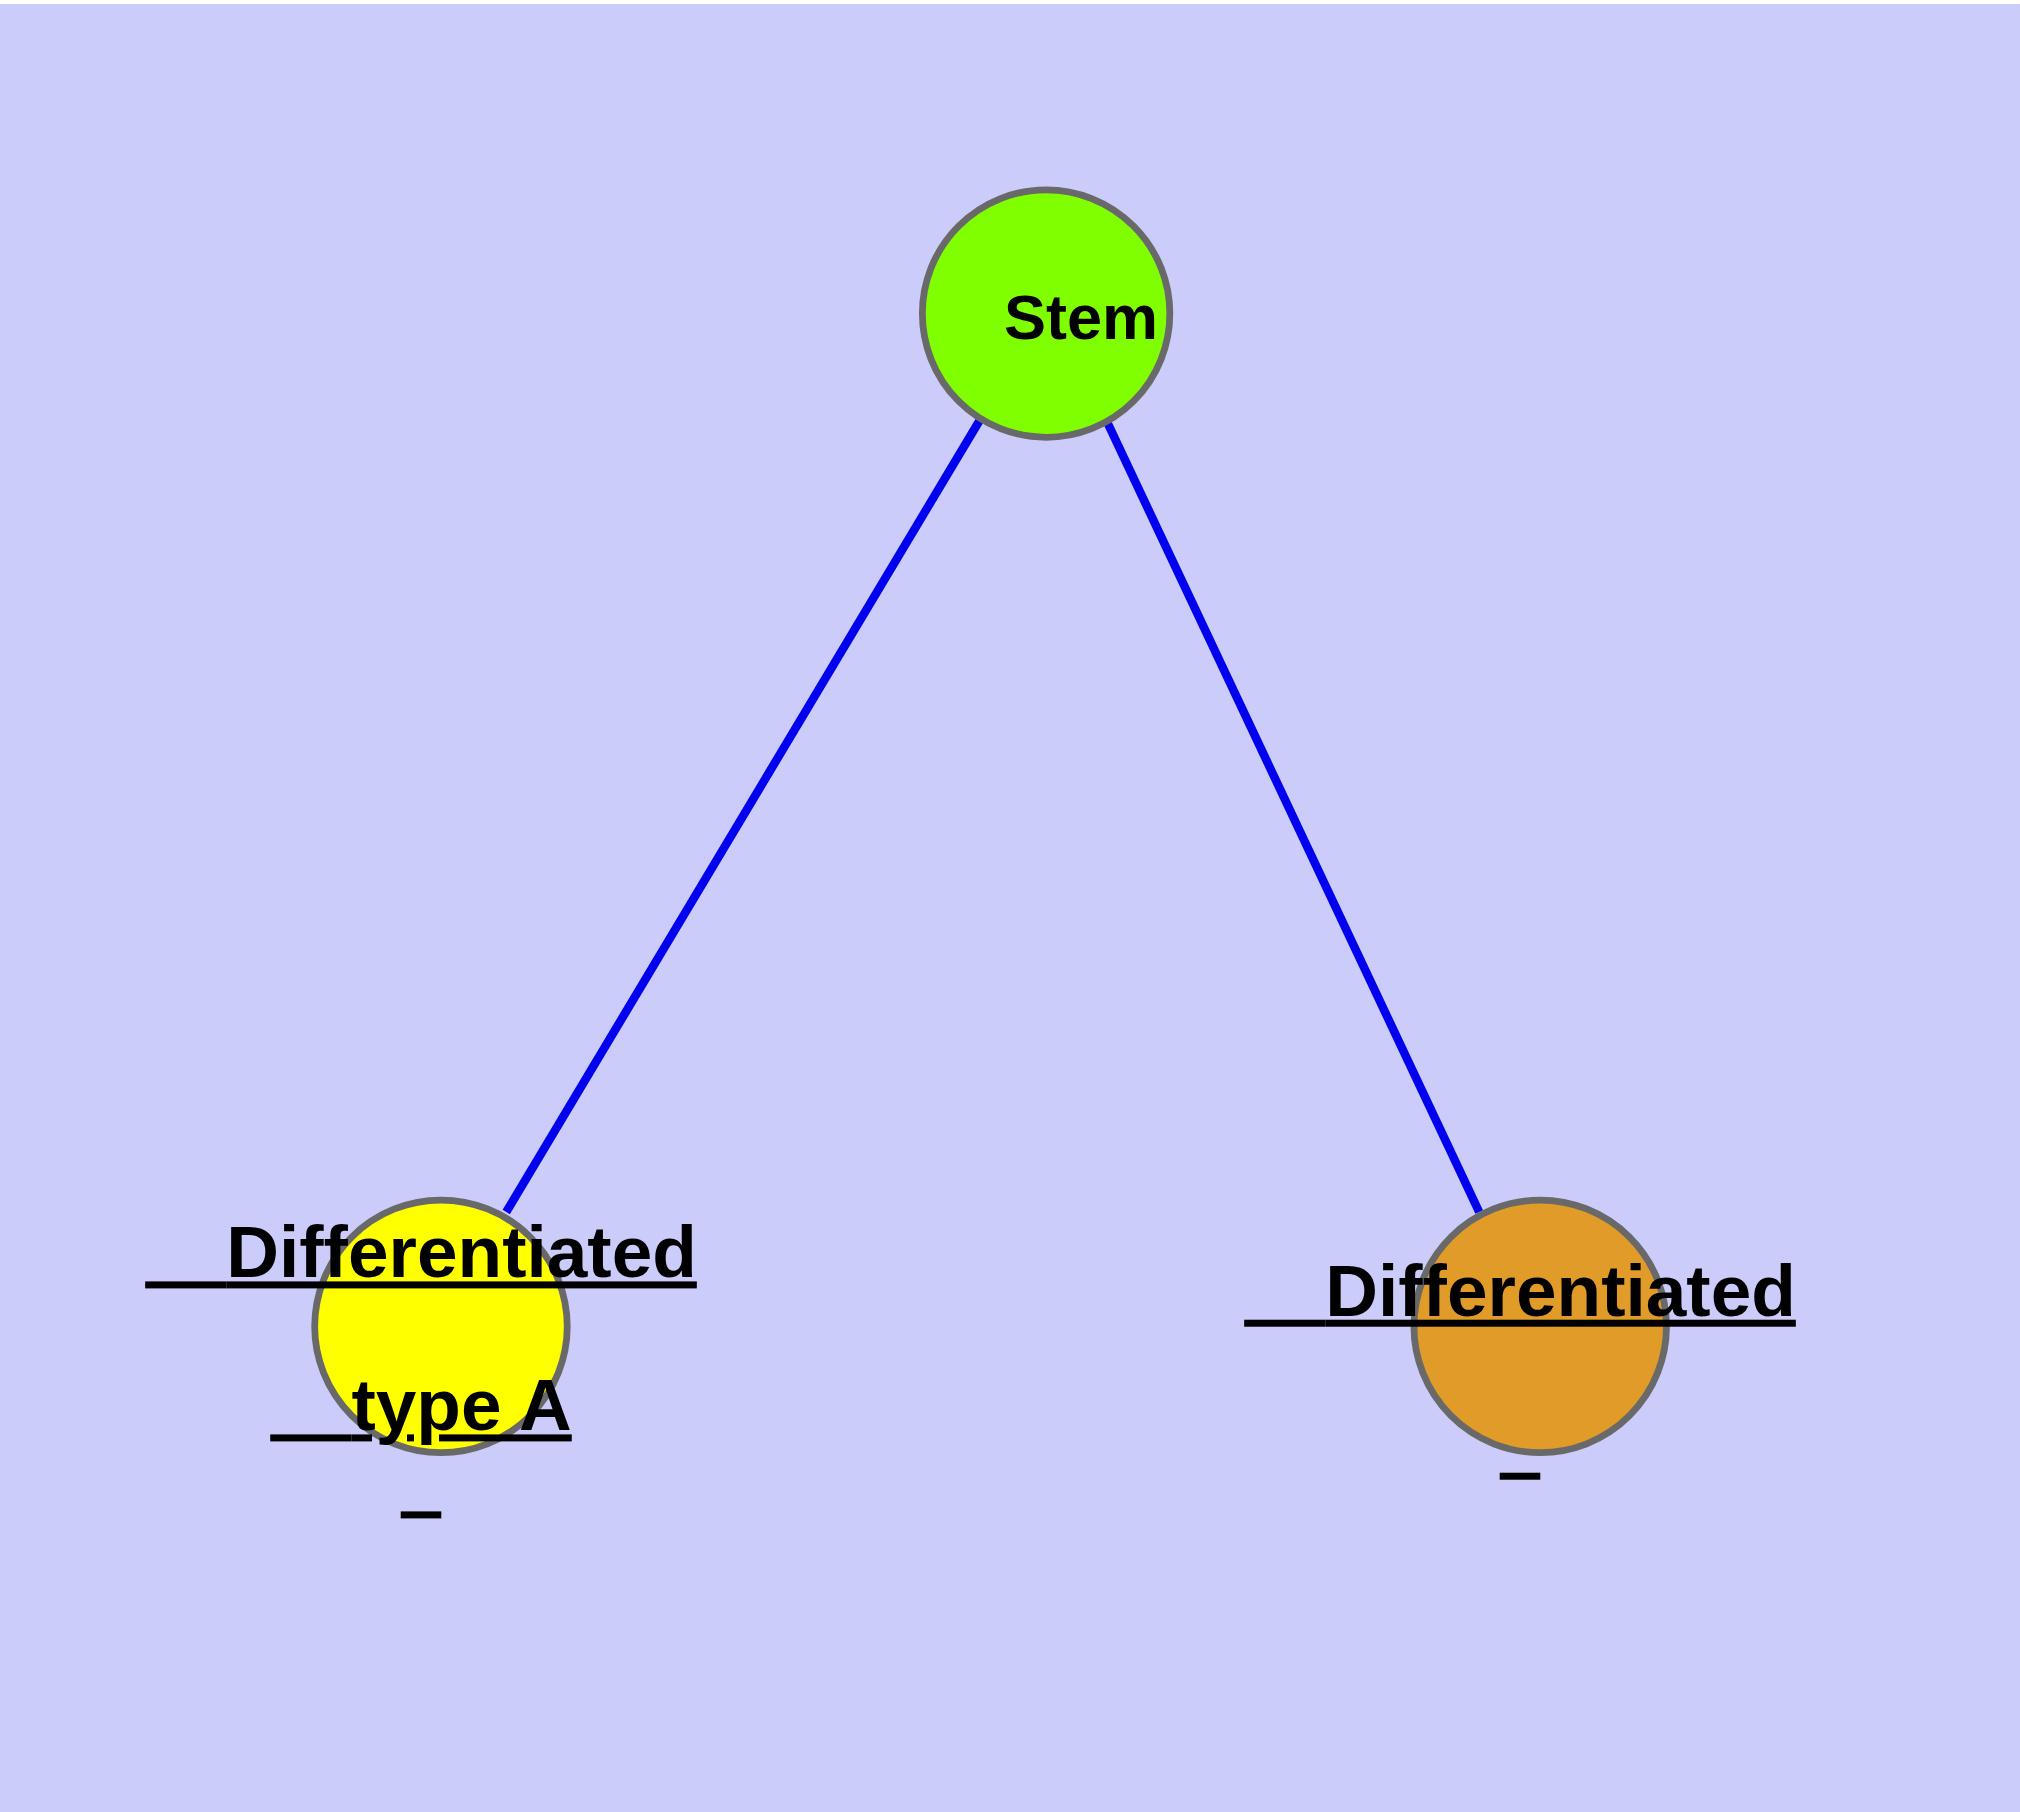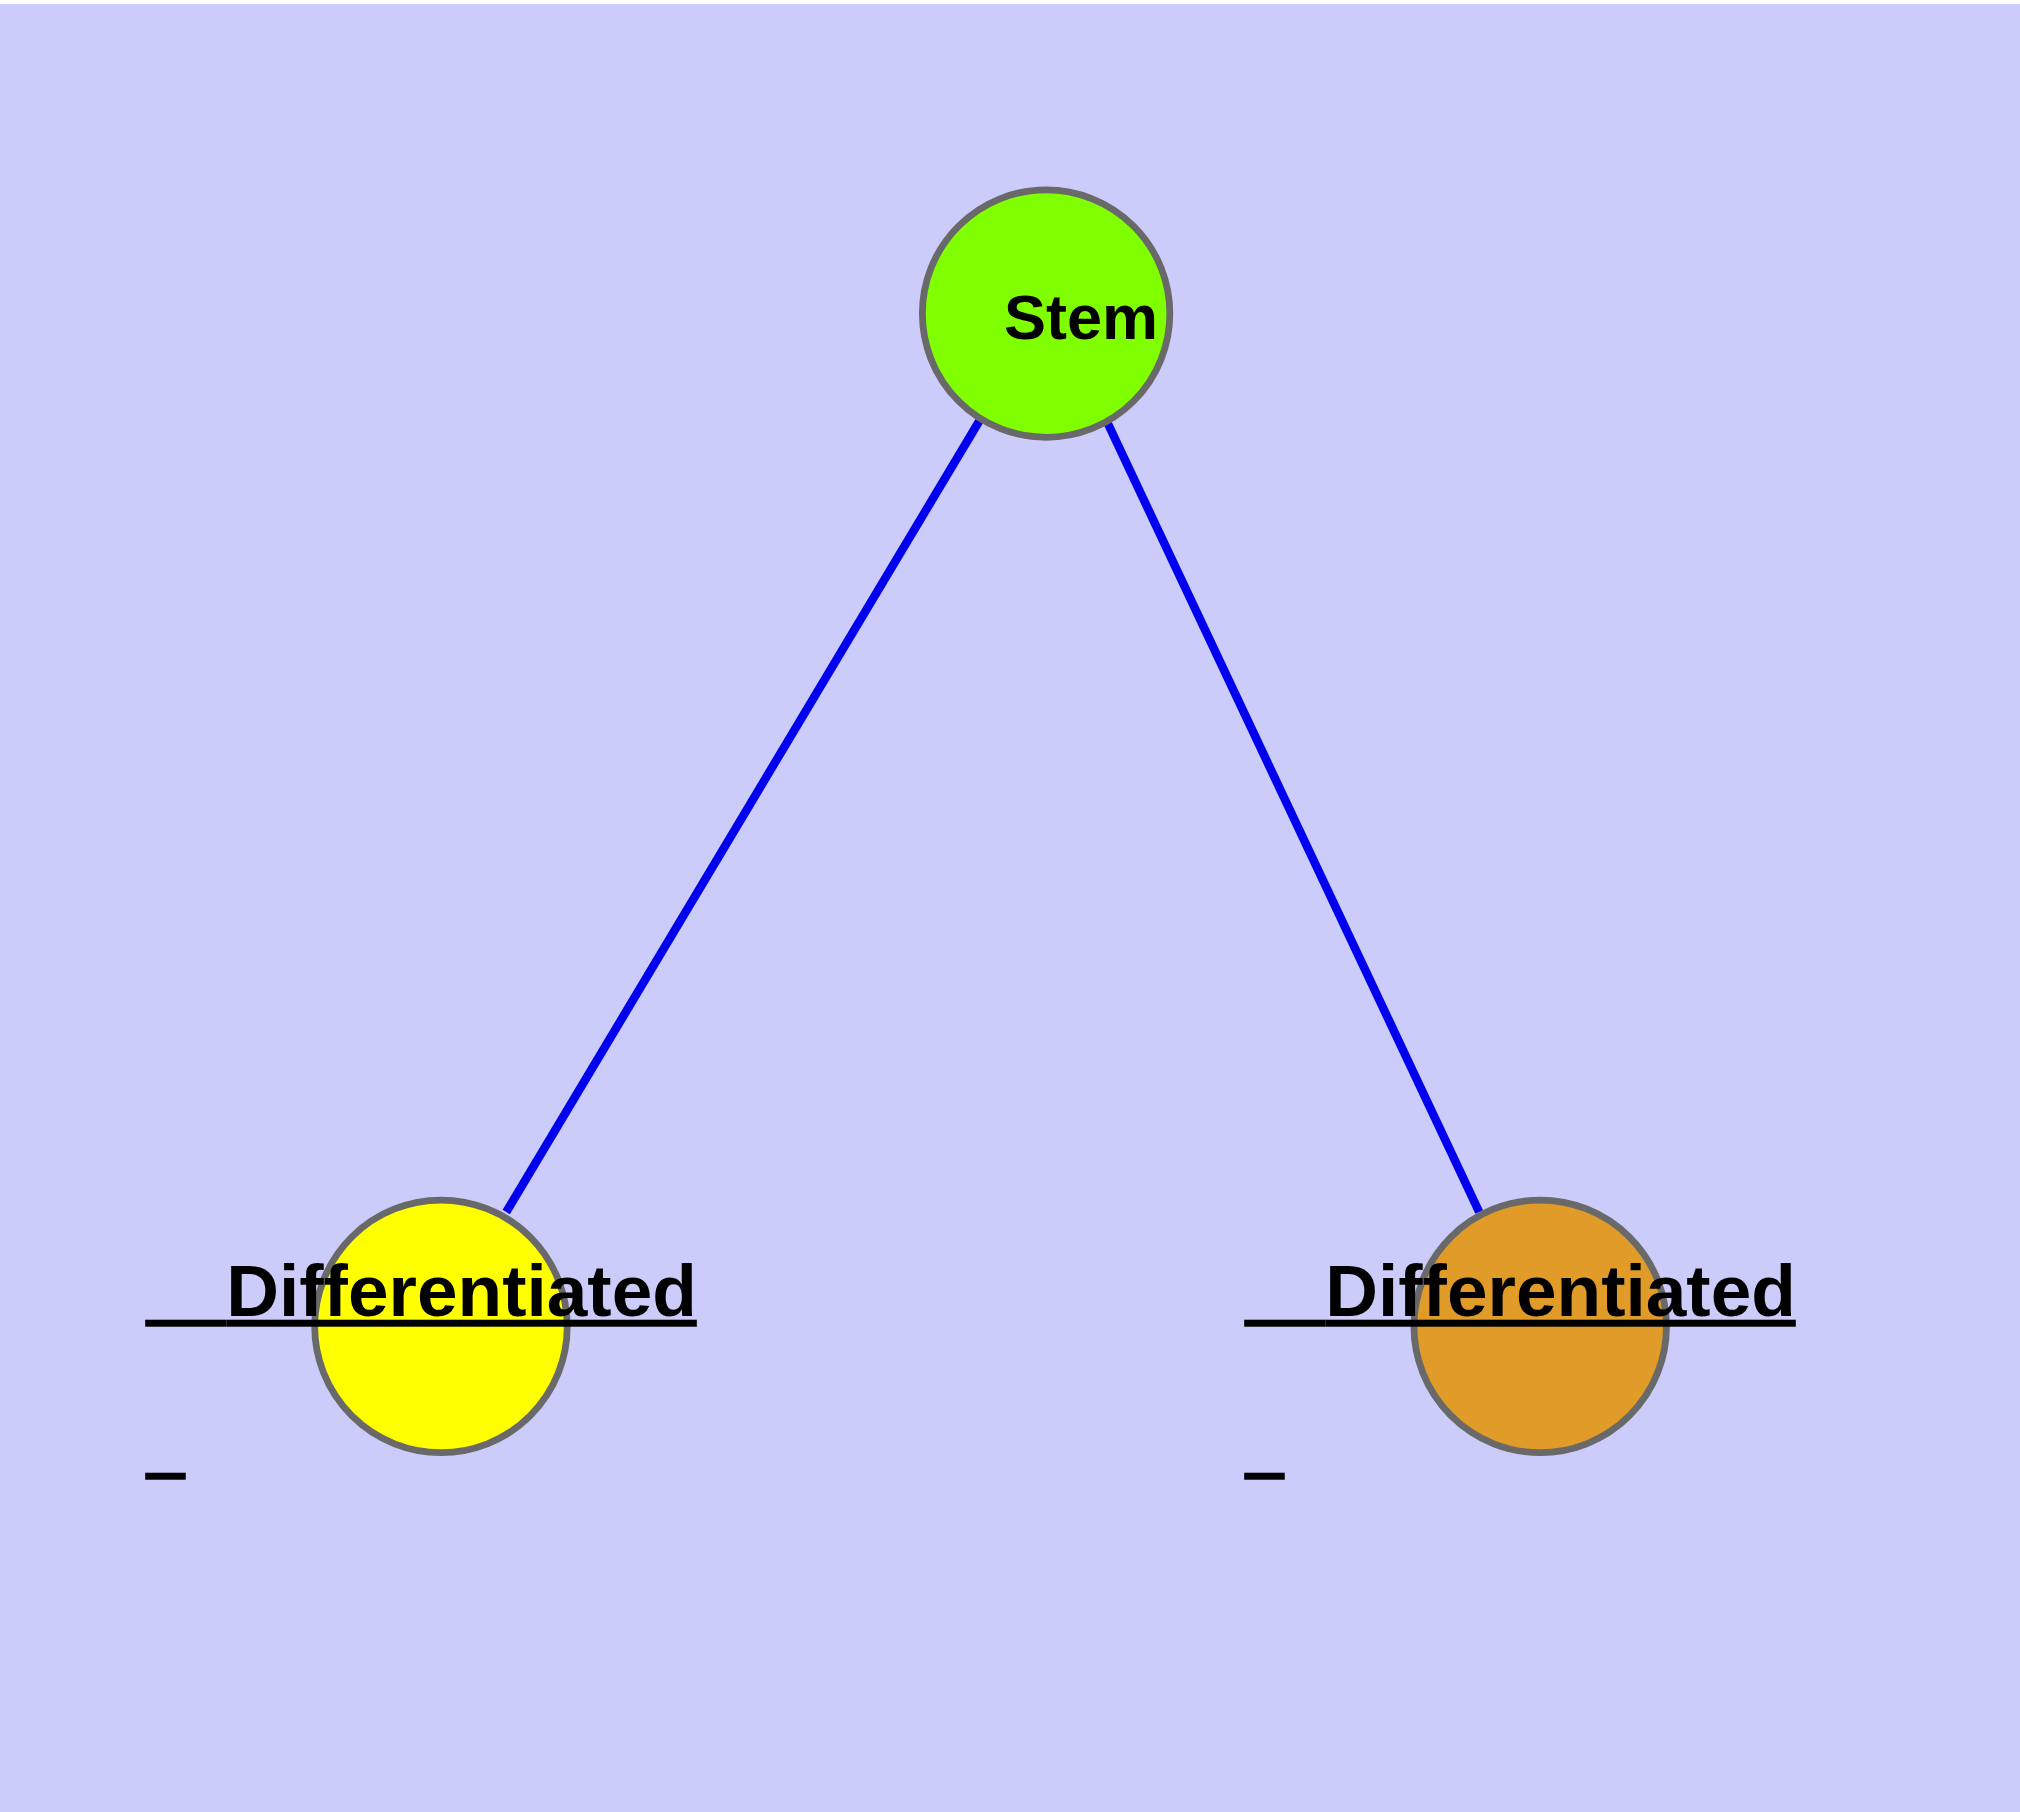--- a/index.html
+++ b/index.html
@@ -29,21 +29,21 @@
     left: 0;
     top: 0;
     width: 2021px;
     height: 1812px;
   }
   .node-label {
     position: absolute;
     color: #000000;
     font-weight: bold;
     font-family: "Liberation Sans", sans-serif;
-    text-align: left;
+    text-align: center;
     line-height: 1.05;
     white-space: pre;
     pointer-events: none;
     transform: translate(-50%, -50%);
   }
   .label-stem {
     font-size: 63px;
   }
   .label-leaf {
     font-size: 73px;
@@ -67,19 +67,20 @@
       <circle cx="1234" cy="370" r="146" fill="#7fff00" stroke="#696969" stroke-width="8"></circle>
     </g>
   </svg>
 
   <div class="node-label label-stem" style="left:1046px; top:317px;">
     <span>Stem</span>
   </div>
 
   <div class="node-label label-leaf" style="left:421px; top:1329px;">
     <span>Differentiated</span><br>
+    <span>type A</span>
   </div>
 
   <div class="node-label label-leaf" style="left:1520px; top:1329px;">
     <span>Differentiated</span><br>
   </div>
 </div>
 
 
 </body></html>

